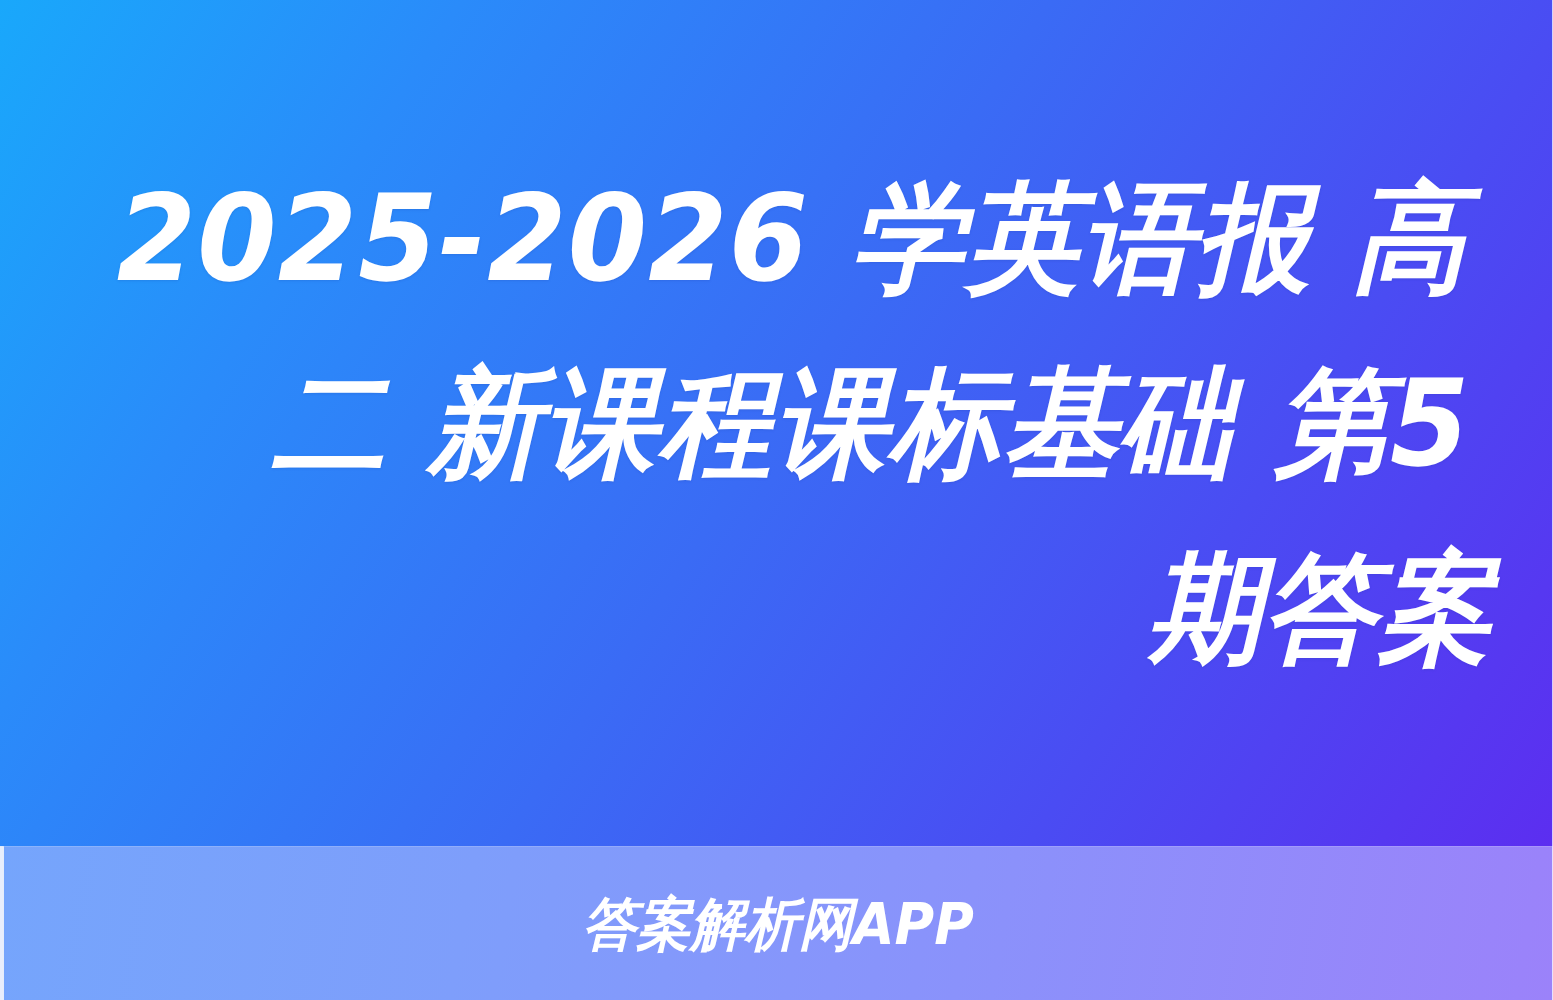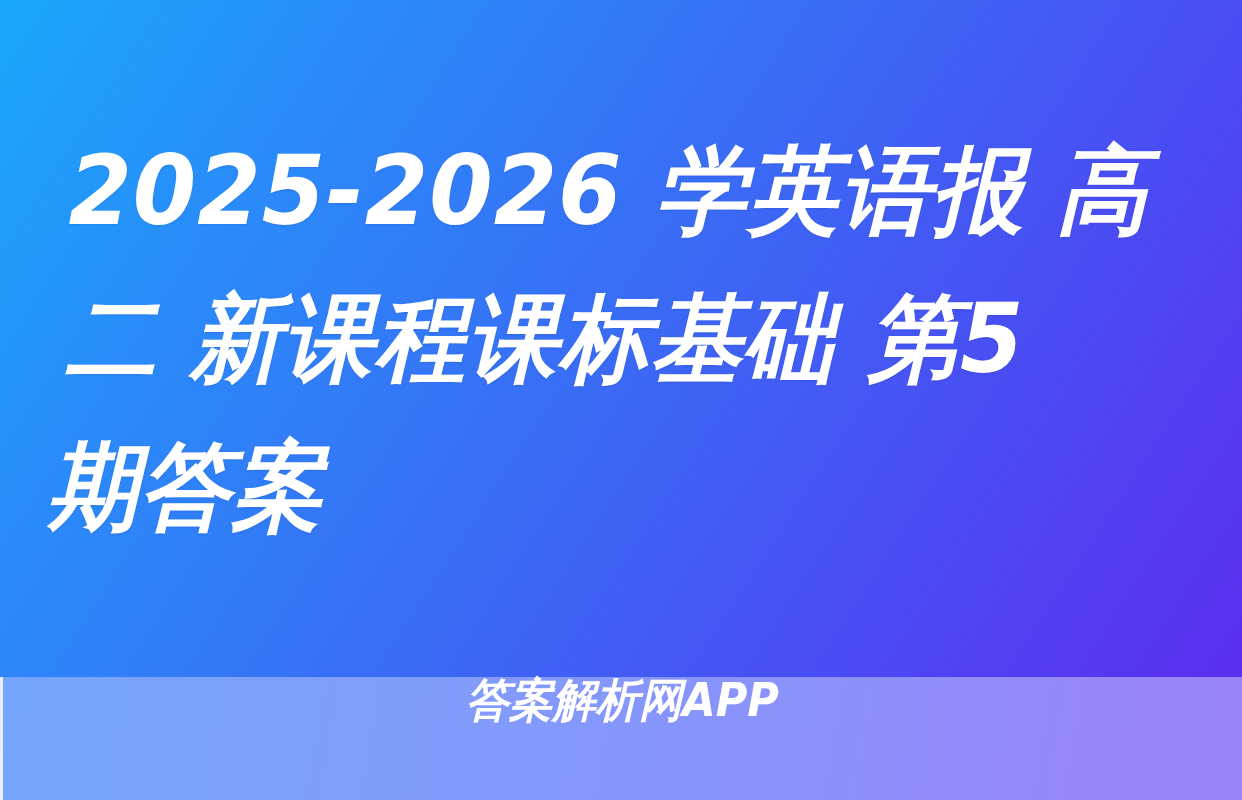--- a/index.html
+++ b/index.html
@@ -34,21 +34,21 @@
                 #5c2ef0 100%);
   }
 
   .title-stack {
     position:absolute;
     left:0; top:0;
     width:1242px;
     height:677px;
     display:flex;
     flex-direction:column;
-    align-items:flex-start;
+    align-items:flex-end;
     justify-content:center;
     padding:0 40px;
   }
 
   .title-line {
     color:#ffffff;
     font-size:96px;
     line-height:148px;
     font-weight:700;
     font-style:italic;
@@ -66,20 +66,21 @@
     left:0;
     top:677px;
     width:1242px;
     height:123px;
     background:linear-gradient(100deg,
                 #75a5fc 0%,
                 #7e9efb 30%,
                 #8a92fb 62%,
                 #9b82fa 100%);
     display:flex;
+    align-items:center;
     justify-content:center;
     border-left:3px solid #e8eefc;
   }
 
   .footer-text {
     color:#ffffff;
     font-size:46px;
     font-weight:700;
     font-style:italic;
     line-height:46px;

